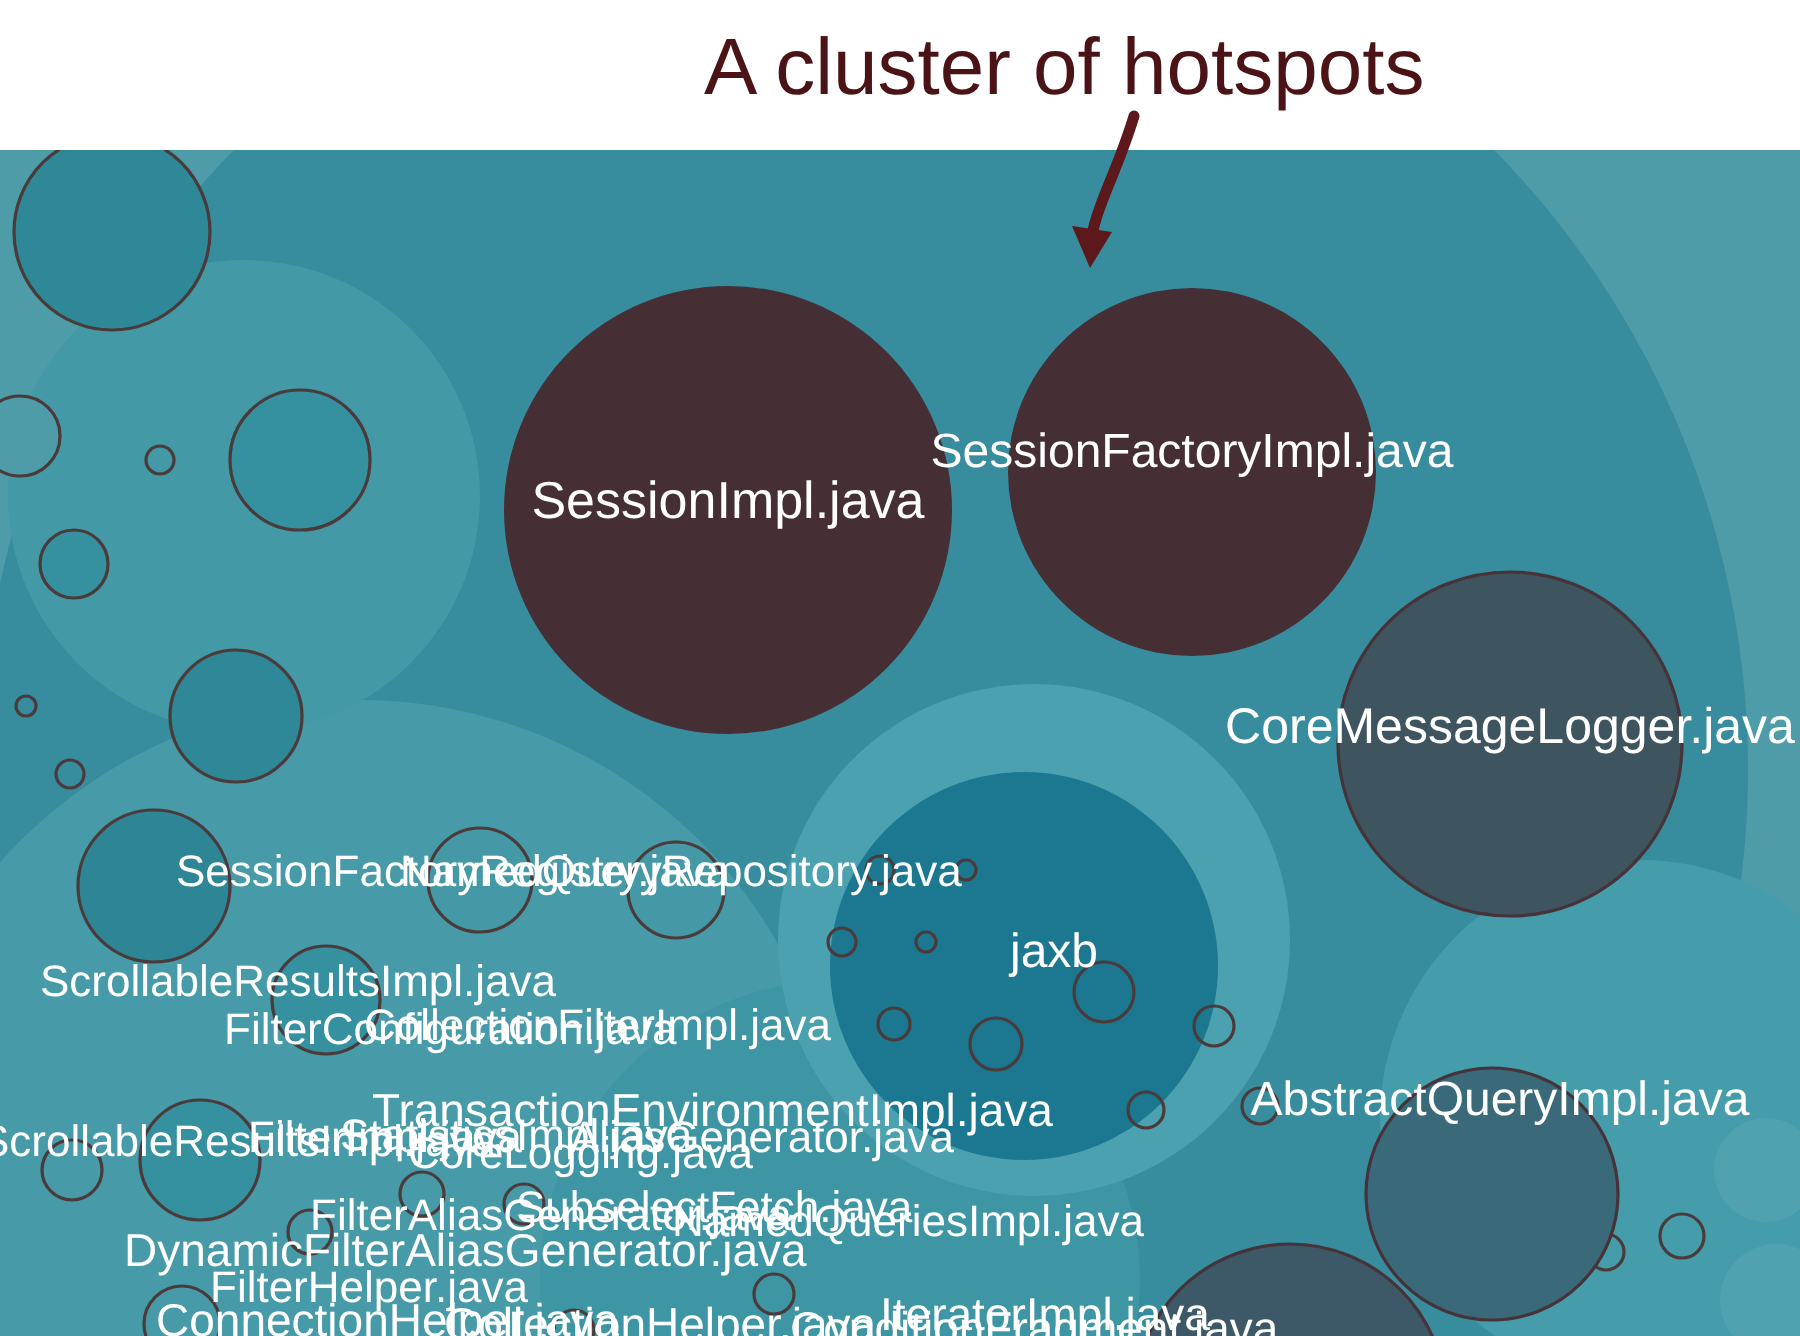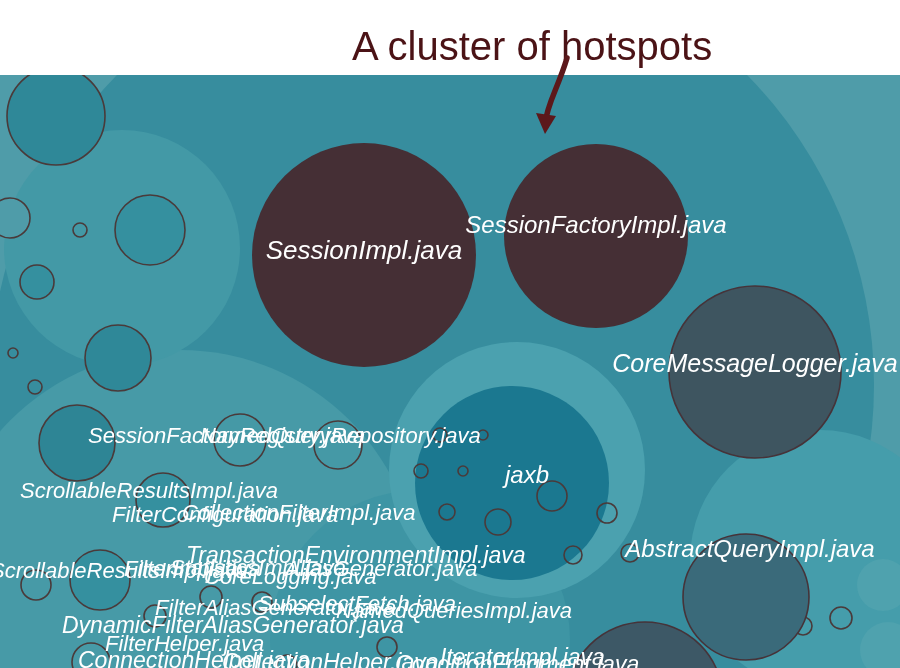--- a/index.html
+++ b/index.html
@@ -1,31 +1,30 @@
 <!DOCTYPE html>
 <html><head>
 <meta charset="utf-8">
 <style>
   html,body{margin:0;padding:0;background:#ffffff;}
   .stage{
     position:relative;width:900px;height:668px;overflow:hidden;
     font-family:"Liberation Sans", sans-serif;background:#ffffff;
   }
   .title-band{
-    position:absolute;left:0;top:16px;width:900px;height:75px;background:#ffffff;
+    position:absolute;left:0;top:4px;width:900px;height:75px;background:#ffffff;
   }
   .chart-title{
     position:absolute;left:352px;top:8px;margin:0;
     font-size:40px;font-weight:400;letter-spacing:0px;white-space:nowrap;
   }
   .viz{
     position:absolute;left:0;top:75px;width:900px;height:593px;
     border-right:2px solid #dceaee;border-bottom:2px solid #14532d;
     box-sizing:border-box;
-    font-style:italic;
   }
   .viz svg{display:block;}
   .file-label{
     font-family:"Liberation Sans", sans-serif;
     fill:#ffffff;
     white-space:pre;
   }
   .arrow-overlay{
     position:absolute;left:0;top:0;width:900px;height:668px;
     pointer-events:none;

